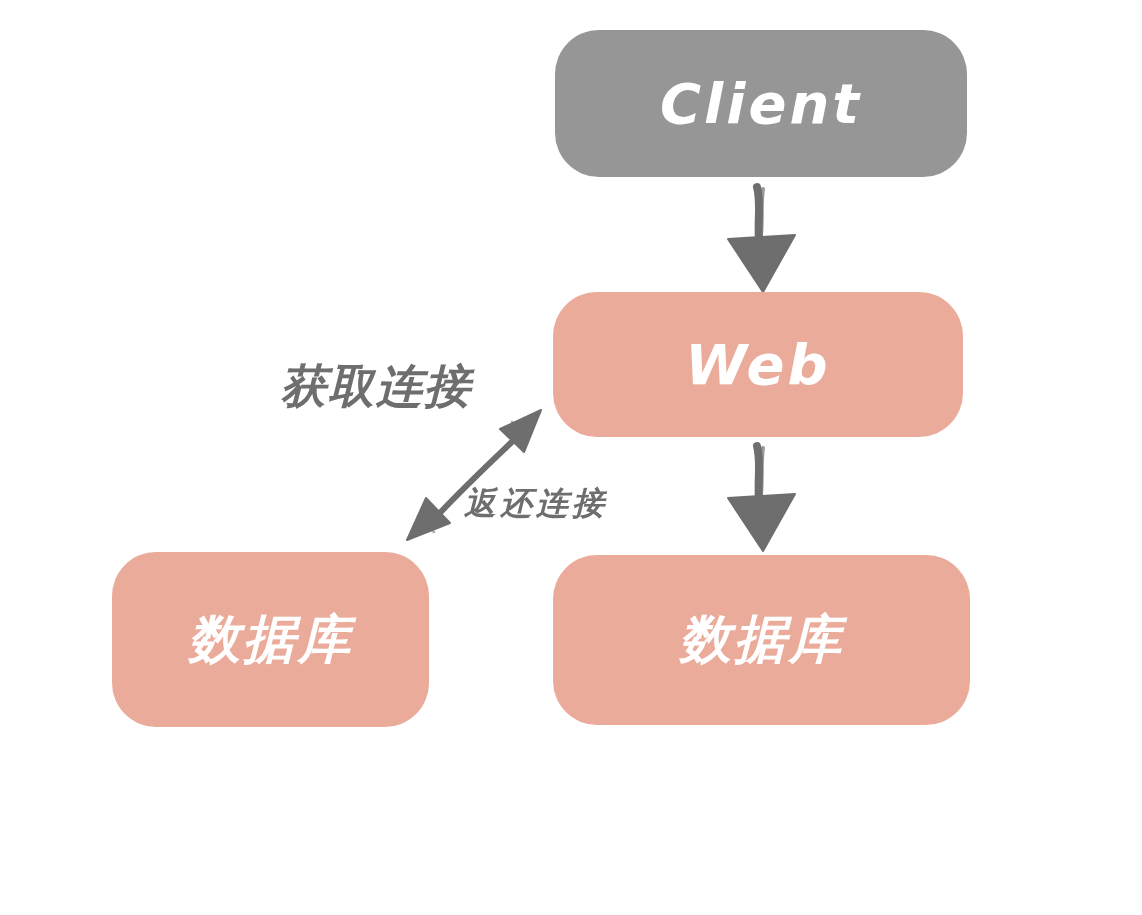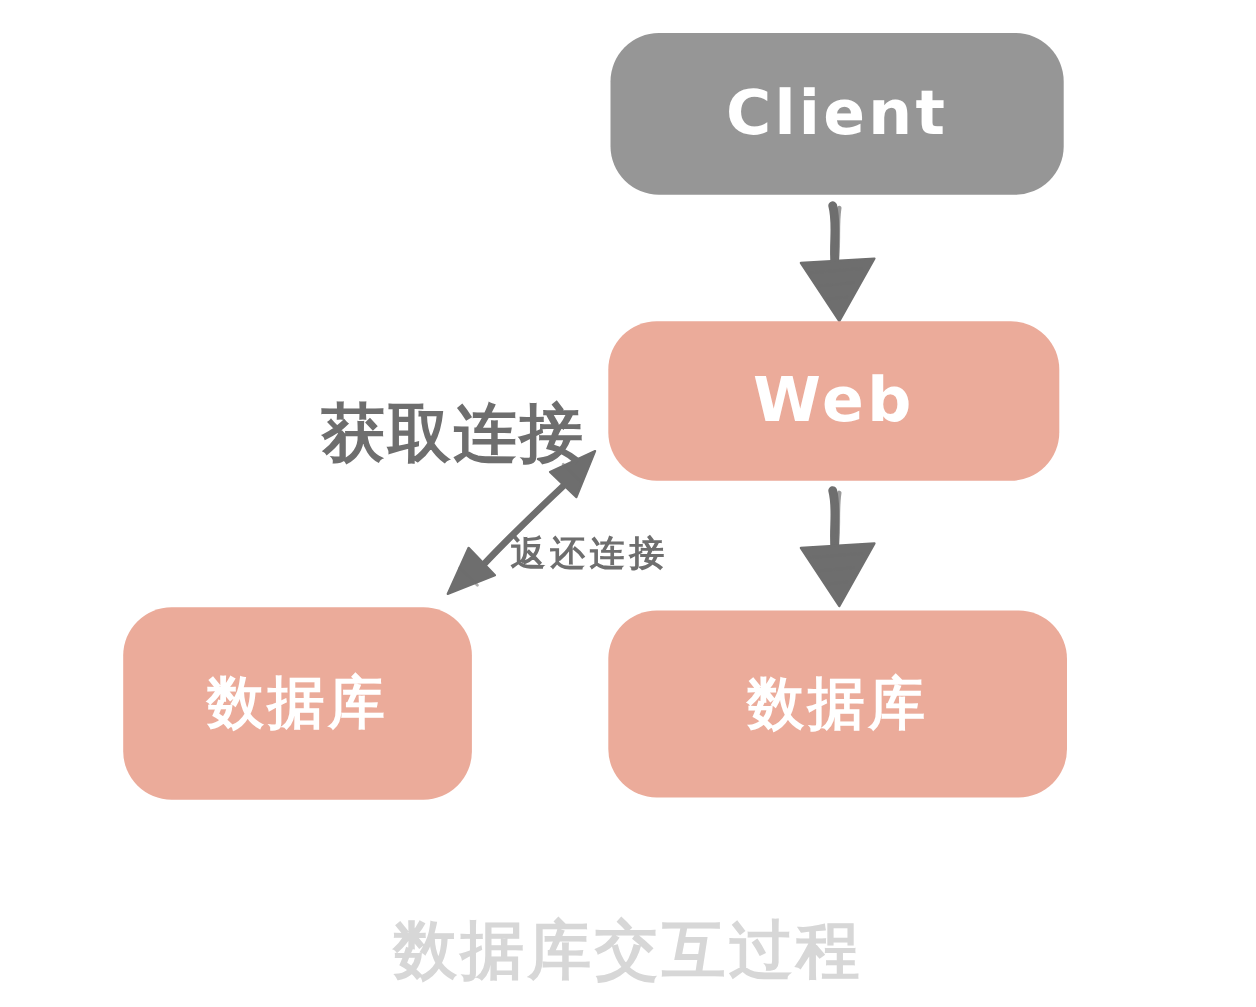--- a/index.html
+++ b/index.html
@@ -13,20 +13,21 @@
   }
   *{box-sizing:border-box;}
   html,body{margin:0;padding:0;}
   .canvas{
     position:relative;
     width:1142px;
     height:915px;
     background:var(--background);
     overflow:hidden;
     font-family:"DejaVu Sans", sans-serif;
+    font-style:italic;
   }
   .node{
     position:absolute;
     border-radius:44px;
     display:flex;
     flex-direction:column;
     align-items:center;
     justify-content:center;
     color:var(--box-text);
     font-weight:bold;
@@ -55,22 +56,22 @@
     background:var(--box-pink);
     font-size:52px;
   }
   .edge-label{
     position:absolute;
     color:var(--label-gray);
     font-weight:bold;
     white-space:nowrap;
   }
   .label-acquire{
-    left:292px; top:356px;
-    font-size:58px;
+    left:280px; top:356px;
+    font-size:46px;
     letter-spacing:2px;
     text-align:right;
   }
   .label-return{
     left:464px; top:482px;
     font-size:32px;
     letter-spacing:4px;
   }
   .caption{
     position:absolute;
@@ -142,15 +143,14 @@
     <span>数据库</span>
   </div>
 
   <div class="node node-database">
     <span>数据库</span>
   </div>
 
   <div class="edge-label label-acquire">获取连接</div>
   <div class="edge-label label-return">返还连接</div>
 
-  <div class="caption">数据库交互过程</div>
 
 </div>
 
 </body></html>

